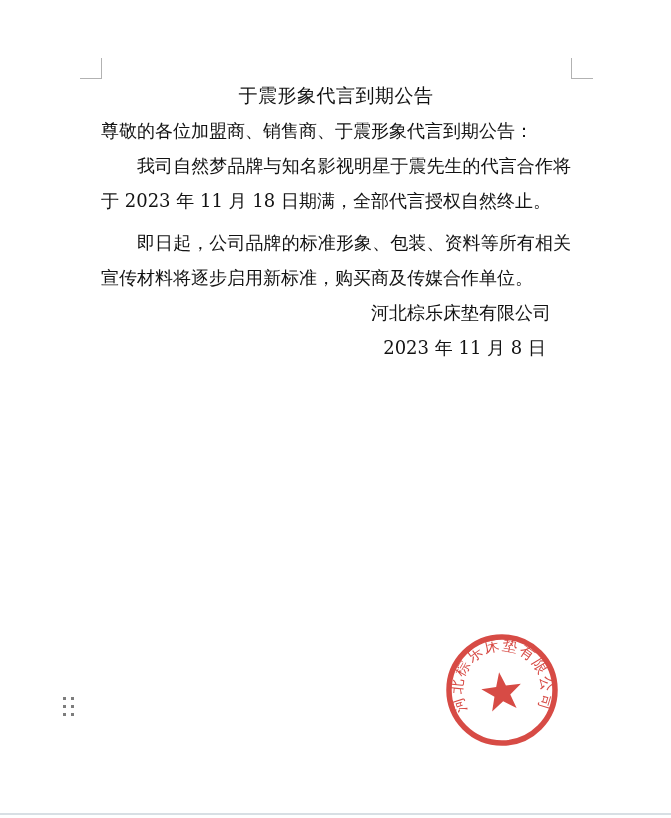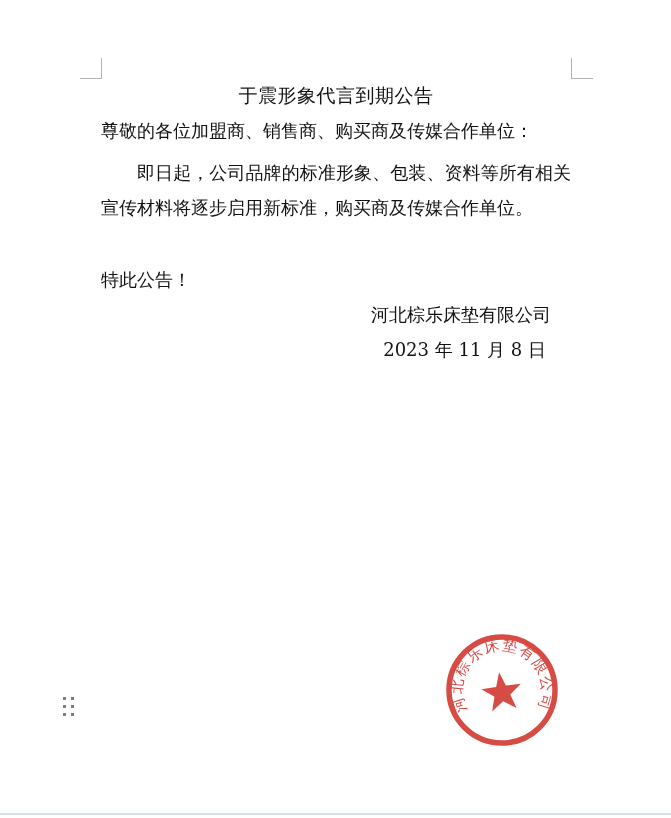--- a/index.html
+++ b/index.html
@@ -57,23 +57,23 @@
 </head>
 <body>
 
 <div class="page">
 
   <div class="crop tl"></div>
   <div class="crop tr"></div>
 
   <div class="textcol">
     <div class="doc-title">于震形象代言到期公告</div>
-    <div class="salutation">尊敬的各位加盟商、销售商、购买商及传媒合作单位：</div>
+    <div class="salutation">尊敬的各位加盟商、销售商、于震形象代言到期公告：</div>
+    <p class="para">我司自然梦品牌与知名影视明星于震先生的代言合作将于 2023 年 11 月 18 日期满，全部代言授权自然终止。</p>
     <p class="para gap">即日起，公司品牌的标准形象、包装、资料等所有相关宣传材料将逐步启用新标准，购买商及传媒合作单位。</p>
-    <div class="closing">特此公告！</div>
     <div class="sig-company">河北棕乐床垫有限公司</div>
     <div class="sig-date">2023 年 11 月 8 日</div>
   </div>
 
   <div class="seal">
     <svg viewBox="0 0 116 116" xmlns="http://www.w3.org/2000/svg">
       <circle cx="58" cy="58" r="53" fill="none" stroke="#d5413b" stroke-width="5.5"></circle>
       <g transform="translate(58,61) rotate(-8)">
         <path fill="#d5413b" d="M 0,-21 L 4.94,-6.8 L 19.97,-6.49 L 7.99,2.6 L 12.34,16.99 L 0,8.4 L -12.34,16.99 L -7.99,2.6 L -19.97,-6.49 L -4.94,-6.8 Z"></path>
       </g>

